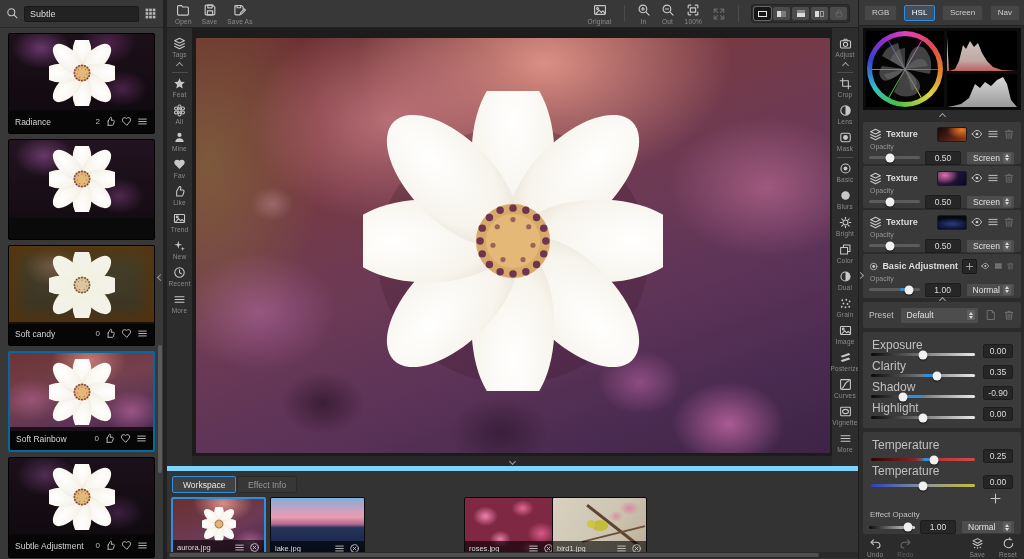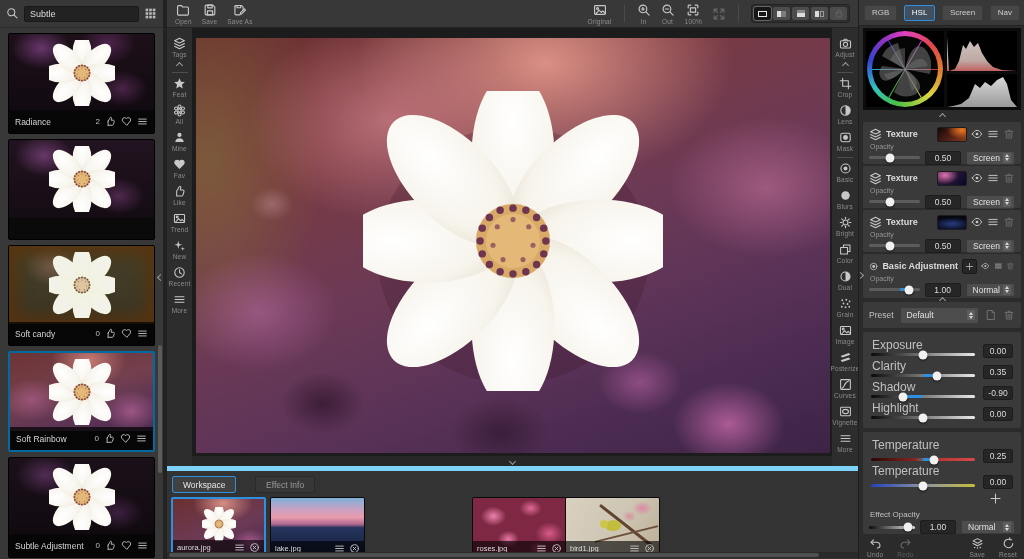--- a/index.html
+++ b/index.html
@@ -776,21 +776,21 @@
         <use href="#s-menu"></use>
       </svg>
       <span class="lb">More</span>
     </div>
 </div>
 
 <div id="filmstrip">
   <div class="wtab on" style="left:5px">
       <span>Workspace</span>
     </div>
-  <div class="wtab off" style="left:88px">
+  <div class="wtab off" style="left:70px">
       <span>Effect Info</span>
     </div>
 
   <div class="film sel" style="left:4px">
     <div class="ft-flower">
         <svg style="position:absolute;left:50%;top:46%;width:34px;height:34px;transform:translate(-50%,-50%)" viewBox="-100 -100 200 200">
           <use href="#flower"></use>
         </svg>
       </div>
     <div class="frow">
@@ -808,33 +808,33 @@
     <div class="frow">
         <span class="fname">lake.jpg</span>
         <svg class="ic i11" viewBox="0 0 16 16">
           <use href="#s-menu"></use>
         </svg>
         <svg class="ic i11" viewBox="0 0 16 16">
           <use href="#s-xcirc"></use>
         </svg>
       </div>
   </div>
-  <div class="film" style="left:305px">
+  <div class="film" style="left:297px">
     <div class="ft-roses"></div>
     <div class="frow">
         <span class="fname">roses.jpg</span>
         <svg class="ic i11" viewBox="0 0 16 16">
           <use href="#s-menu"></use>
         </svg>
         <svg class="ic i11" viewBox="0 0 16 16">
           <use href="#s-xcirc"></use>
         </svg>
       </div>
   </div>
-  <div class="film" style="left:398px">
+  <div class="film" style="left:385px">
     <div class="ft-bird">
         <span class="branch"></span>
         <span class="branch2"></span>
         <span class="bird"></span>
       </div>
     <div class="frow">
         <span class="fname">bird1.jpg</span>
         <svg class="ic i11" viewBox="0 0 16 16">
           <use href="#s-menu"></use>
         </svg>

